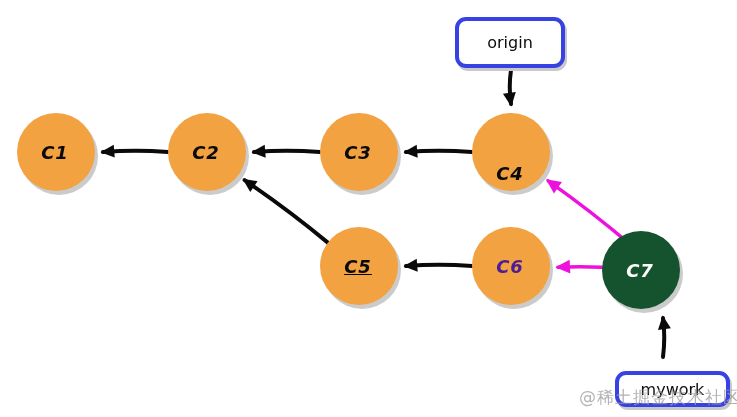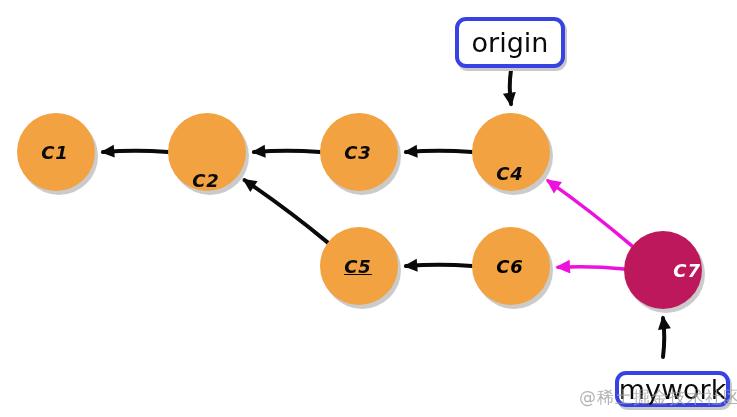--- a/index.html
+++ b/index.html
@@ -26,21 +26,21 @@
   }
   .branch-label{
     position:absolute;
     background:#ffffff;
     border-radius:11px;
     display:flex;align-items:center;justify-content:center;
     box-shadow:2px 3px 0 #c9c9c9;
     box-sizing:border-box;
   }
   .branch-label .branch-text{
-    font-size:27px;
+    font-size:16px;
     font-weight:500;
     color:#0b0b0b;
   }
   #watermark{
     position:absolute;
     left:579px;top:386px;
     font-size:17px;
     color:rgba(160,160,160,0.8);
     white-space:nowrap;
     z-index:5;
@@ -73,31 +73,31 @@
   <div id="watermark">@稀土掘金技术社区</div>
 <div class="branch-label" style="left: 455px; top: 17px; width: 110px; height: 51px; border: 4px solid rgb(54, 66, 227);">
       <span class="branch-text">origin</span>
     </div>
     <div class="branch-label" style="left: 615px; top: 371px; width: 115px; height: 36px; border: 4px solid rgb(54, 66, 227);">
       <span class="branch-text">mywork</span>
     </div>
     <div class="node" style="left: 17px; top: 113px; width: 78px; height: 78px; background: rgb(242, 162, 64);">
       <span class="node-label" style="color: rgb(10, 10, 10);">C1</span>
     </div>
-    <div class="node" style="left: 168px; top: 113px; width: 78px; height: 78px; background: rgb(242, 162, 64); align-items: flex-end;">
+    <div class="node" style="left: 168px; top: 113px; width: 78px; height: 78px; background: rgb(242, 162, 64);">
       <span class="node-label" style="color: rgb(10, 10, 10);">C2</span>
     </div>
     <div class="node" style="left: 320px; top: 113px; width: 78px; height: 78px; background: rgb(242, 162, 64); text-align: center;">
       <span class="node-label" style="color: rgb(10, 10, 10);">C3</span>
     </div>
     <div class="node" style="left: 472px; top: 113px; width: 78px; height: 78px; background: rgb(242, 162, 64);">
       <span class="node-label" style="color: rgb(10, 10, 10); margin-top: 42px;">C4</span>
     </div>
     <div class="node" style="left: 320px; top: 227px; width: 78px; height: 78px; background: rgb(242, 162, 64); text-decoration: underline;">
       <span class="node-label" style="color: rgb(10, 10, 10);">C5</span>
     </div>
     <div class="node" style="left: 472px; top: 227px; width: 78px; height: 78px; background: rgb(242, 162, 64);">
-      <span class="node-label" style="color: #000000;">C6</span>
+      <span class="node-label" style="color: #4c1d95;">C6</span>
     </div>
-    <div class="node" style="left: 624px; top: 231px; width: 78px; height: 78px; background: #be185d; justify-content: flex-end;">
+    <div class="node" style="left: 602px; top: 231px; width: 78px; height: 78px; background: #14532d;">
       <span class="node-label" style="color: rgb(255, 255, 255);">C7</span>
     </div>
   </div>
 
 </body></html>

